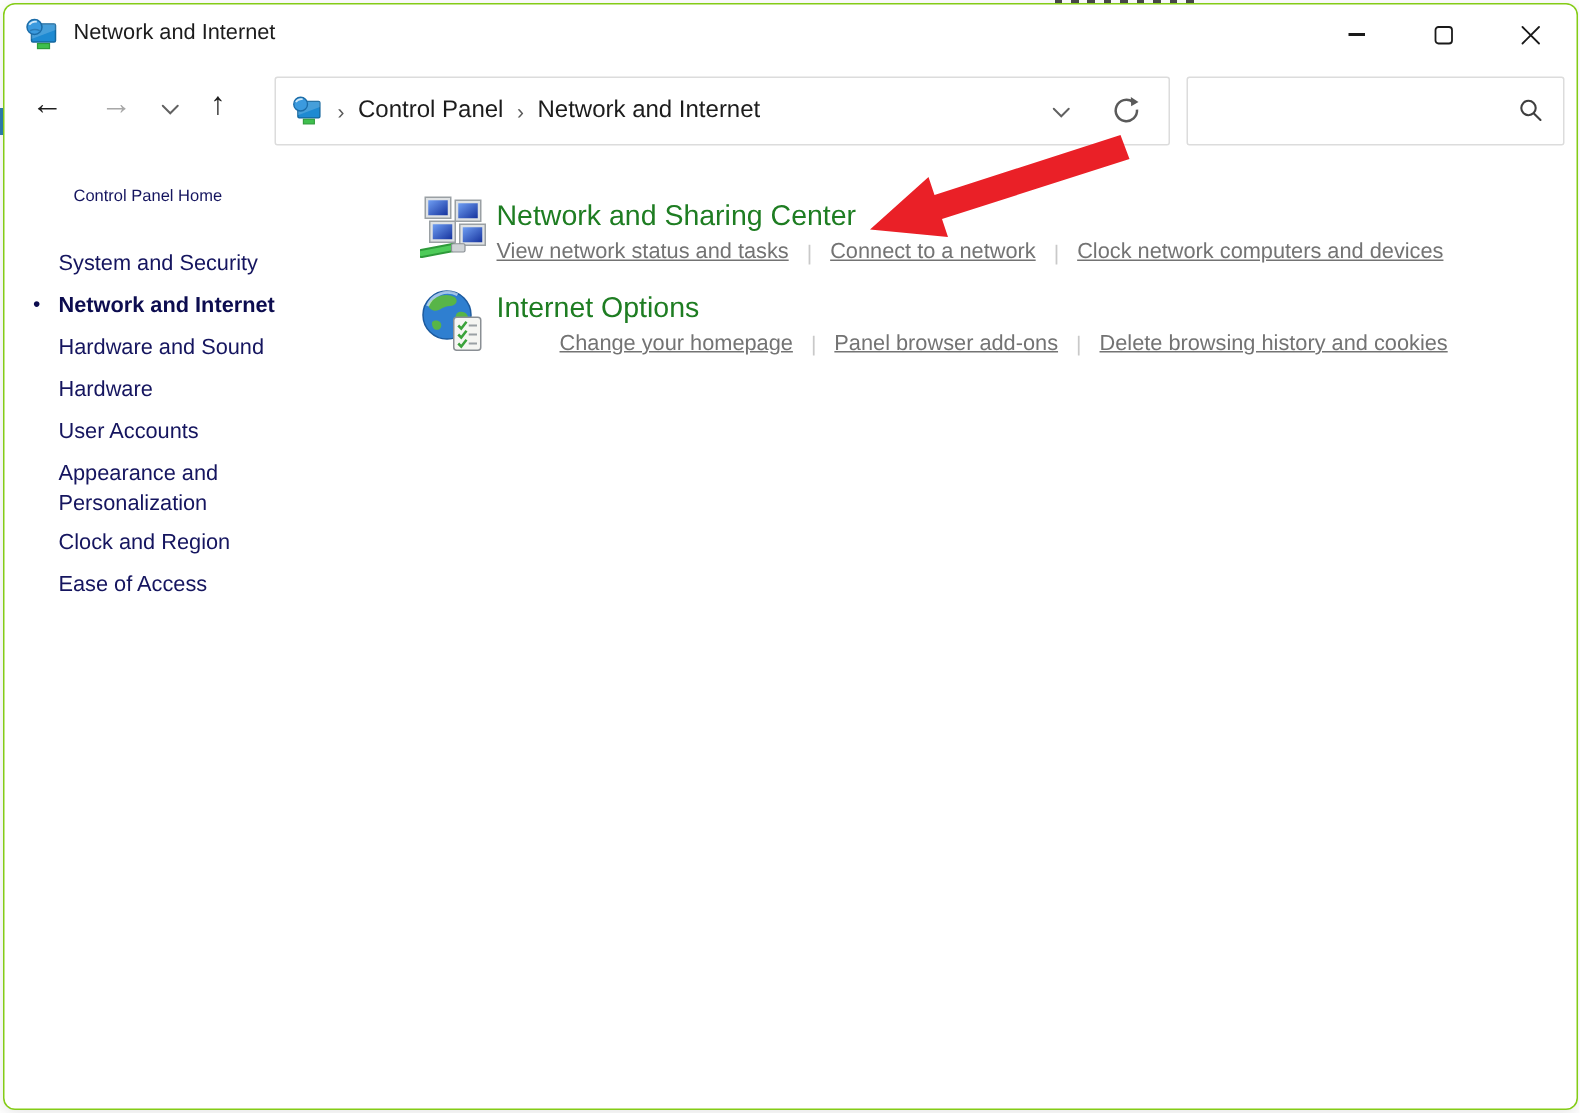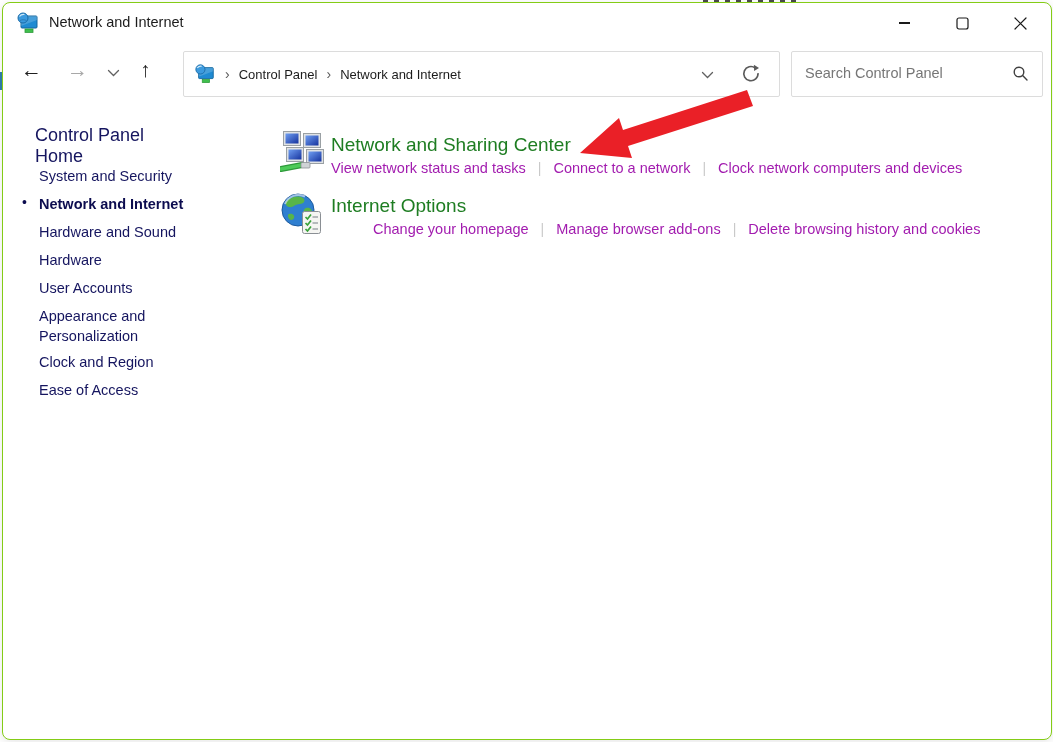--- a/index.html
+++ b/index.html
@@ -16,39 +16,39 @@
   .caption{position:absolute;right:2px;top:0;display:flex;}
   .cbtn{width:58px;height:40px;display:flex;align-items:center;justify-content:center;cursor:default;}
   .min-glyph{width:11px;height:1.4px;background:#1a1a1a;}
   
   .navglyph{position:absolute;font-size:21px;line-height:21px;color:#1f1f1f;}
   .disabled{color:#a8a8a8;}
   .addressbar{position:absolute;left:180px;top:48px;width:595px;height:44px;border:1px solid #dcdcdc;
     border-radius:2px;background:#fff;}
   .bc-inner{position:absolute;left:10px;top:0;height:44px;display:flex;align-items:center;gap:9px;}
   .bc-sep{color:#5a5a5a;font-size:14px;}
-  .bc-item{color:#1c1c1c;font-size:13px;white-space:nowrap;}
+  .bc-item{color:#1c1c1c;font-size:16px;white-space:nowrap;}
   .bc-chevron{position:absolute;left:517px;top:19px;}
   .refresh{position:absolute;left:557px;top:12px;width:20px;height:20px;}
   .searchbox{position:absolute;left:788px;top:48px;width:250px;height:44px;border:1px solid #dcdcdc;
     border-radius:2px;background:#fff;}
   .searchbox input{position:absolute;left:0;top:0;width:210px;height:42px;border:0;outline:none;
     padding:0 0 0 13px;font-size:14.5px;font-family:inherit;color:#222;background:transparent;}
   .searchbox input::placeholder{color:#767676;opacity:1;}
   .search-ico{position:absolute;right:13px;top:13px;}
   
-  .side-home{position:absolute;left:32px;top:122px;width:160px;font-size:18px;color:#15155f;cursor:pointer;}
+  .side-home{position:absolute;left:46px;top:122px;width:160px;font-size:11px;color:#15155f;cursor:pointer;}
   .side-item{position:absolute;left:36px;width:152px;font-size:14.5px;line-height:20px;color:#15155f;cursor:pointer;}
   .side-item.active{font-weight:bold;color:#0c0c4f;}
   .side-bullet{position:absolute;left:19px;top:191px;font-size:14px;color:#0c0c4f;}
   
   .sec-icon{position:absolute;left:277px;}
   .sec-title{position:absolute;left:328px;font-size:19px;color:#1e7d22;white-space:nowrap;cursor:pointer;}
   .sec-links{position:absolute;left:328px;display:flex;align-items:center;gap:12px;font-size:14.5px;white-space:nowrap;}
-  .task-link{color:#a21caf;cursor:pointer;}
+  .task-link{color:#737373;cursor:pointer;text-decoration:underline;}
   .link-sep{color:#c9c9c9;font-size:14px;}
   .arrow-svg{position:absolute;left:560px;top:78px;pointer-events:none;}
 </style>
 </head>
 <body>
 
 <div class="frag-top"></div>
 <div class="frag-left"></div>
 
 <div class="window">
@@ -108,21 +108,20 @@
     <svg class="bc-chevron" width="13" height="8" viewBox="0 0 13 8">
       <path d="M1.5 1.5 L6.5 6.5 L11.5 1.5" fill="none" stroke="#616161" stroke-width="1.3" stroke-linecap="round"></path>
     </svg>
     <svg class="refresh" viewBox="0 0 18 18">
       <path d="M12.8 3.6 A6.4 6.4 0 1 0 15.3 8.2" fill="none" stroke="#5a5a5a" stroke-width="1.5"></path>
       <polygon points="11.6,0.6 16.2,3.6 11.8,6.2" fill="#5a5a5a"></polygon>
     </svg>
   </div>
 
   <div class="searchbox">
-    <input type="text" placeholder="Search Control Panel" style="">
     <svg class="search-ico" width="17" height="17" viewBox="0 0 17 17">
       <circle cx="7" cy="7" r="4.8" fill="none" stroke="#3f3f3f" stroke-width="1.4"></circle>
       <line x1="10.6" y1="10.6" x2="15" y2="15" stroke="#3f3f3f" stroke-width="1.4" stroke-linecap="round"></line>
     </svg>
   </div>
 
   <div class="side-home">Control Panel Home</div>
   <span class="side-bullet">•</span>
   <div class="side-item" style="top:163px;">System and Security</div>
   <div class="side-item active" style="top:191px;">Network and Internet</div>
@@ -182,21 +181,21 @@
         <line x1="32.5" y1="25" x2="38" y2="25"></line>
         <line x1="32.5" y1="31" x2="38" y2="31"></line>
         <line x1="32.5" y1="37" x2="38" y2="37"></line>
       </g>
     </svg>
   </span>
   <div class="sec-title" style="top:192px;">Internet Options</div>
   <div class="sec-links" style="top:218px;margin-left:42px;">
     <span class="task-link">Change your homepage</span>
     <span class="link-sep">|</span>
-    <span class="task-link">Manage browser add-ons</span>
+    <span class="task-link">Panel browser add-ons</span>
     <span class="link-sep">|</span>
     <span class="task-link">Delete browsing history and cookies</span>
   </div>
 
   <svg class="arrow-svg" width="220" height="95" viewBox="0 0 220 95">
     <polygon points="17,72 56,37 60,49 184,9 190,25 65,65 69,77" fill="#ea2027"></polygon>
   </svg>
 
 </div>
 

